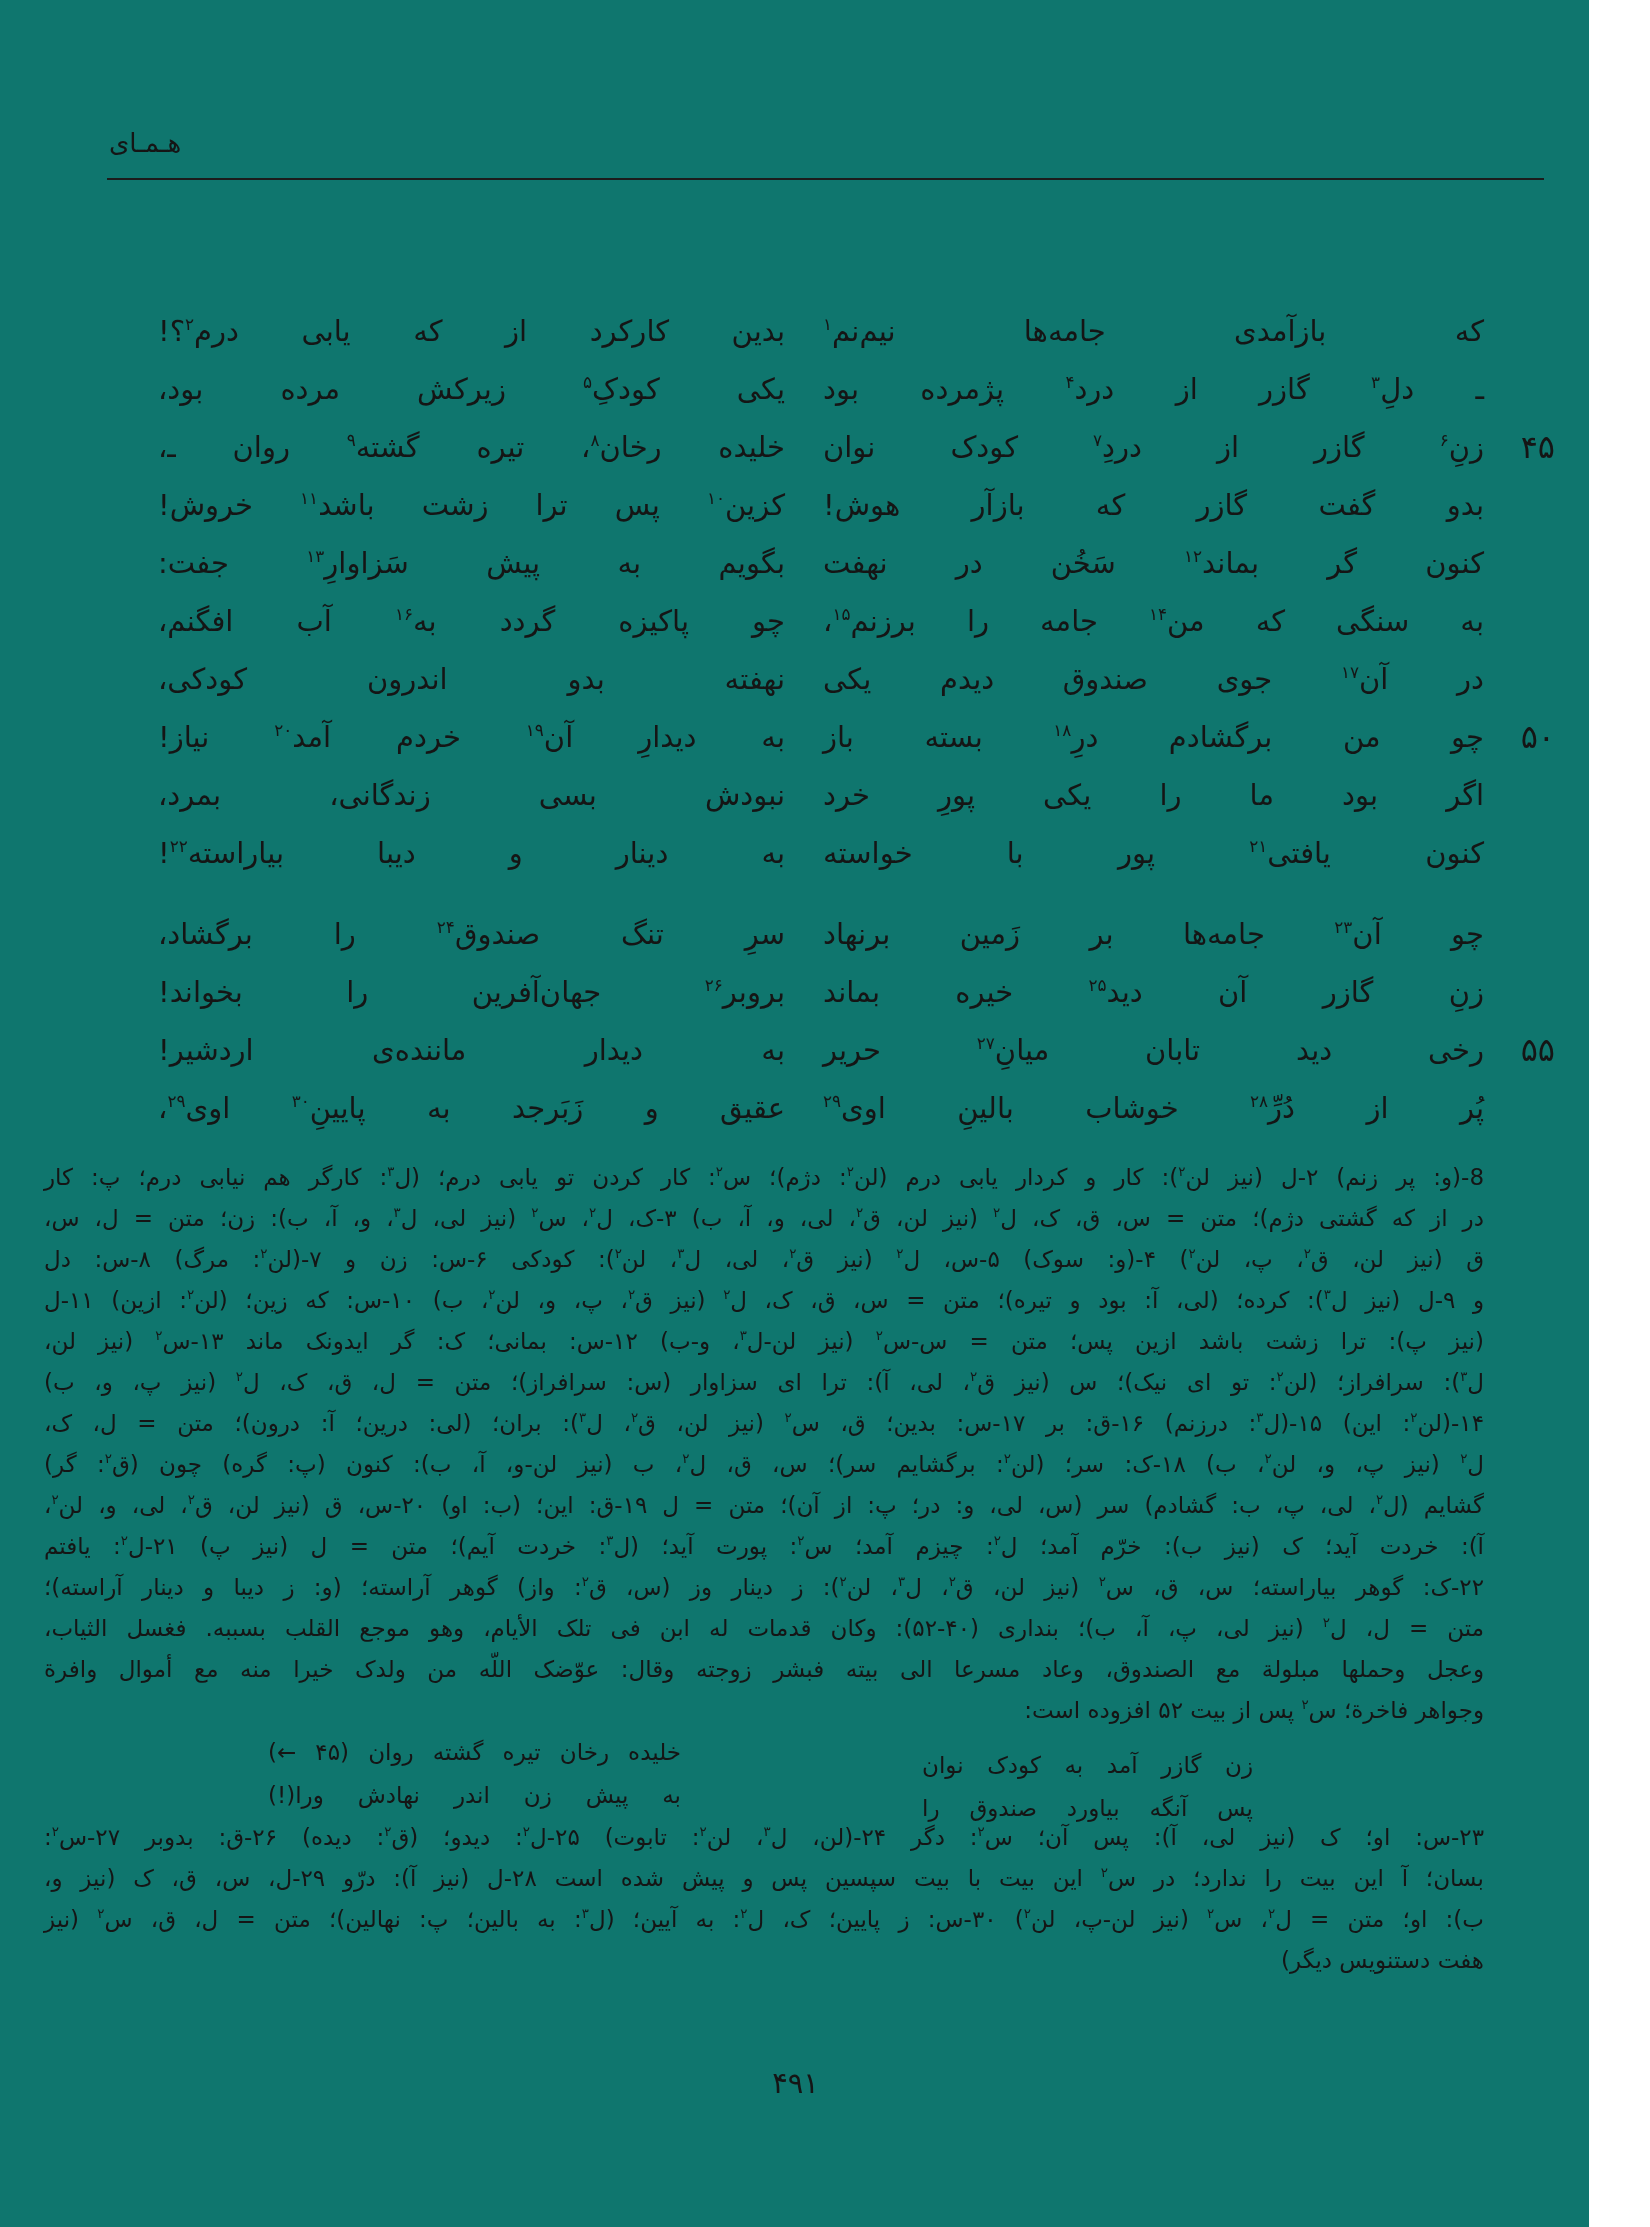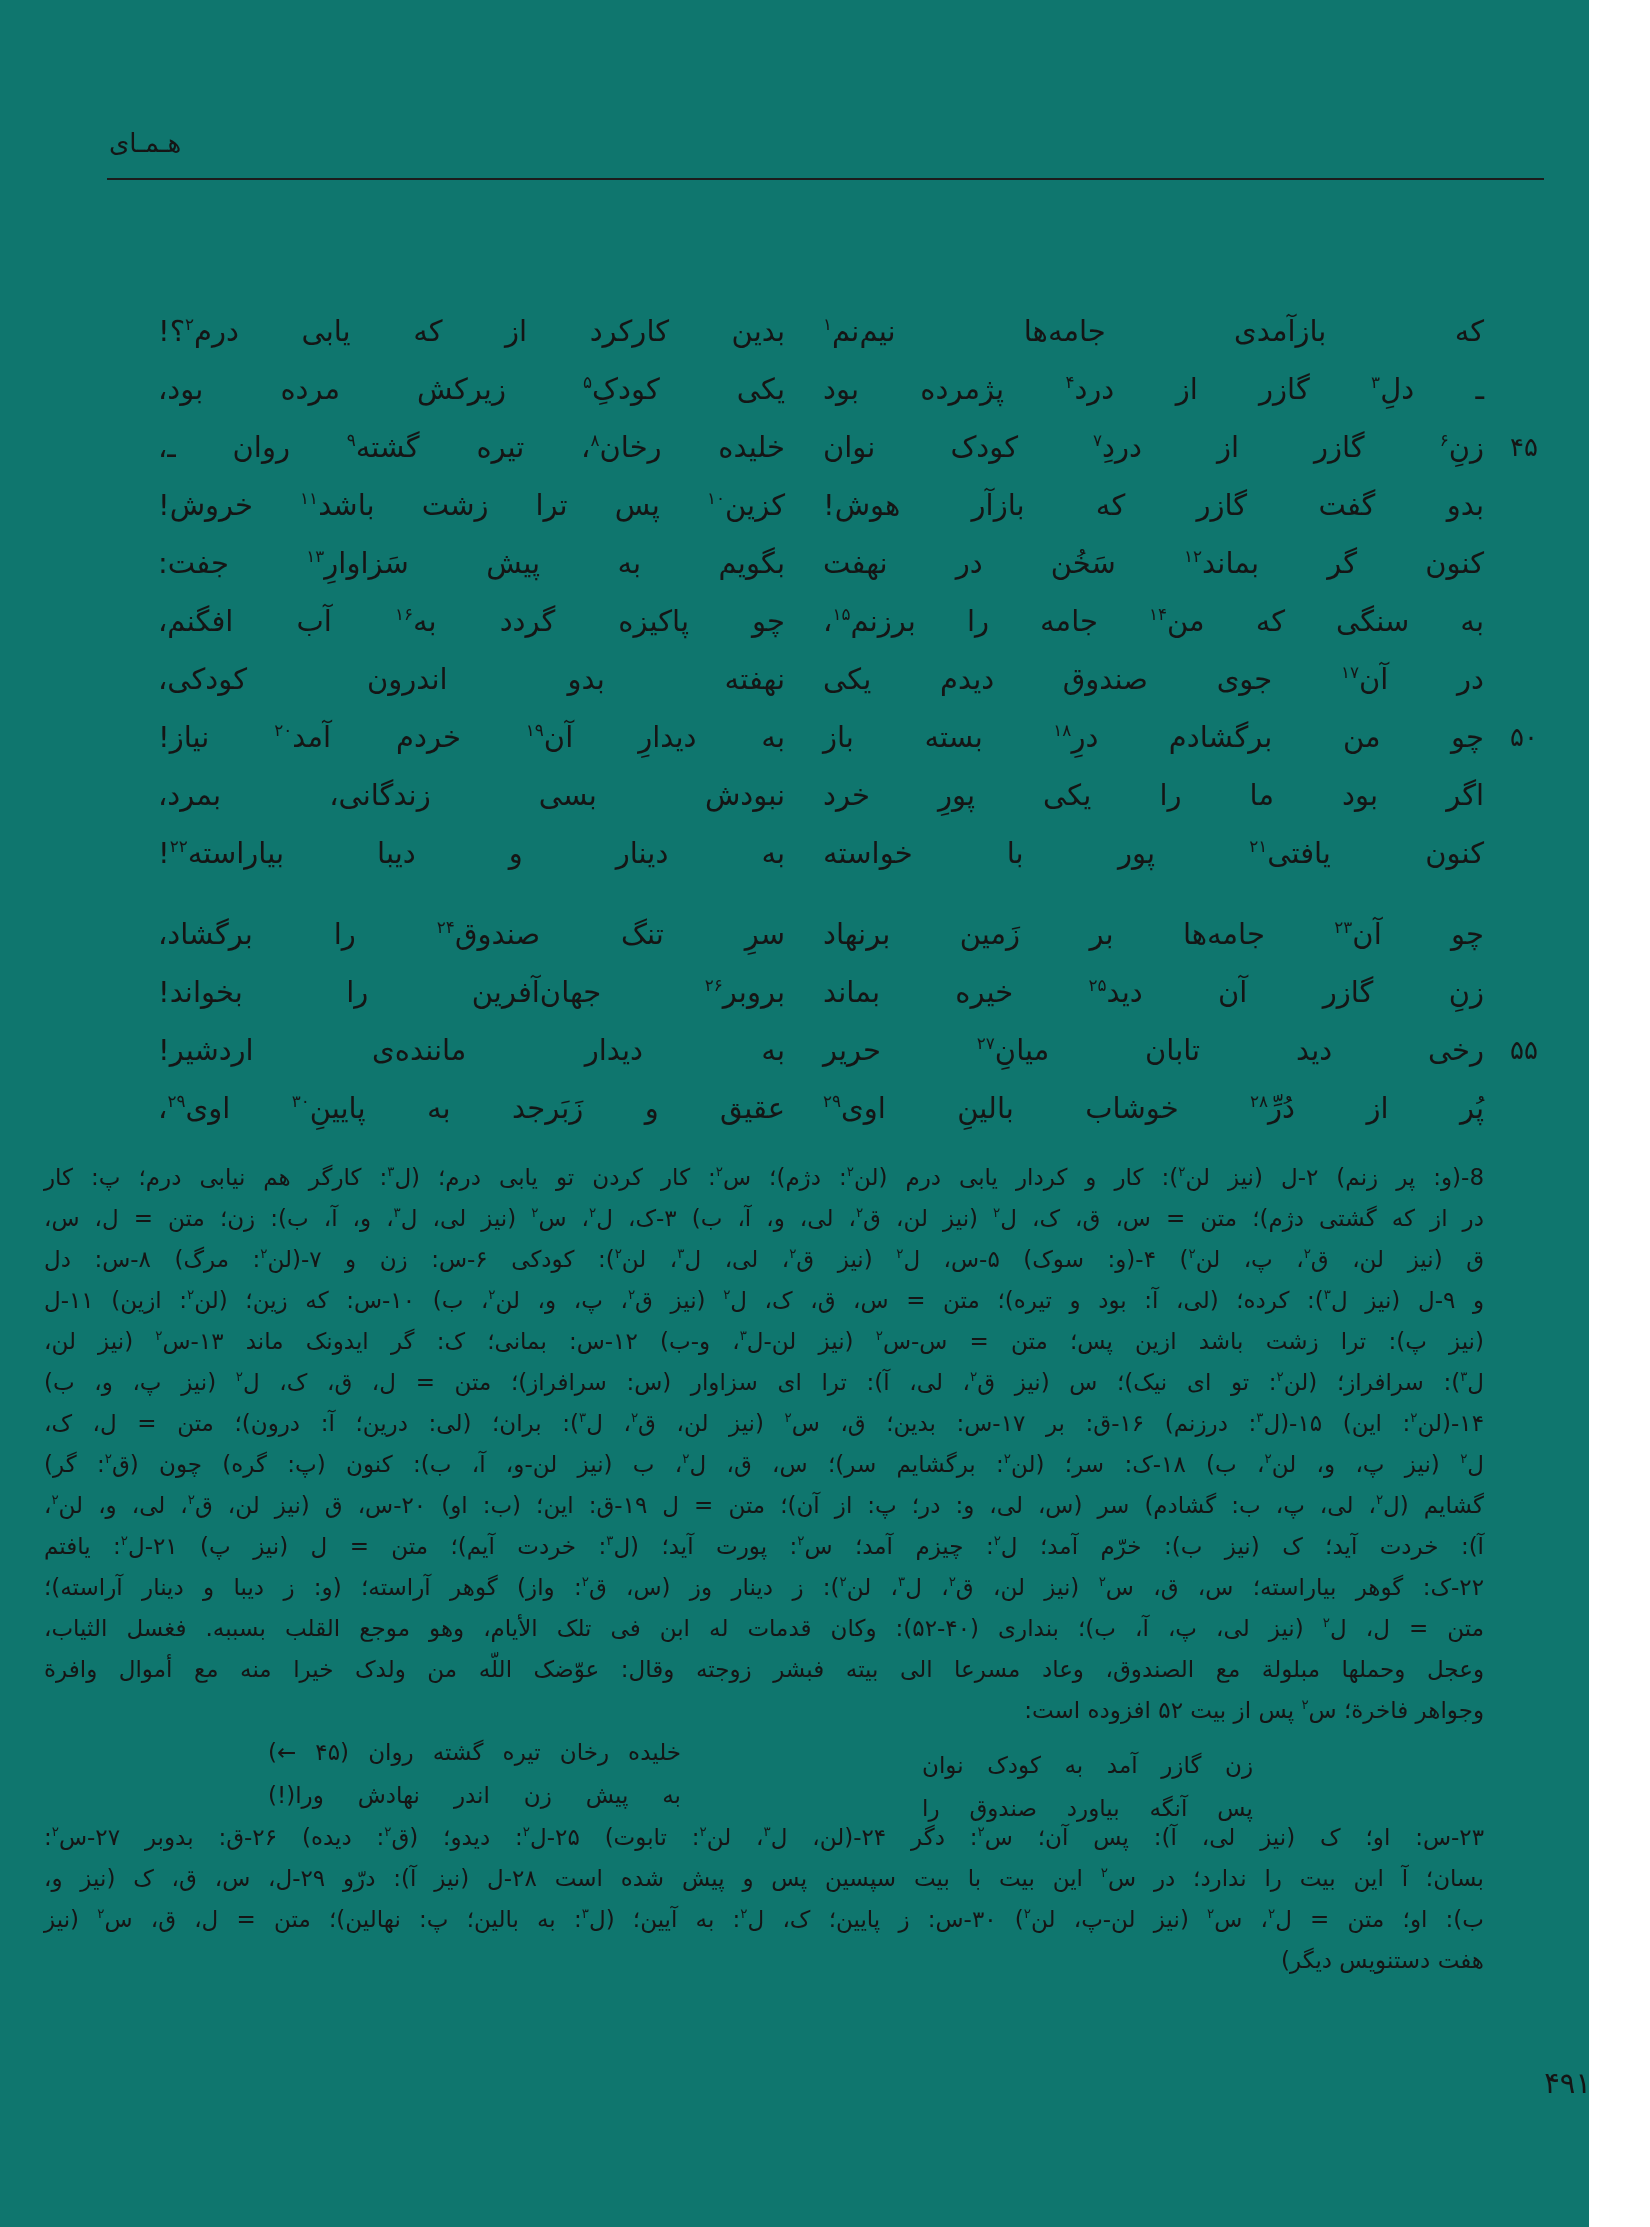--- a/index.html
+++ b/index.html
@@ -27,21 +27,21 @@
   .hemi{
     position:absolute;top:0;
     font-size:29px;line-height:58px;
     text-align:justify;text-align-last:justify;
     direction:rtl;white-space:normal;
   }
   .h-right{right:105px;width:661px;}
   .h-left{left:158px;width:627px;}
   .verse-num{
     position:absolute;top:0;right:34px;width:62px;
-    font-size:26px;line-height:58px;text-align:center;
+    font-size:32px;line-height:58px;text-align:right;
   }
   sup{
     font-size:58%;line-height:0;vertical-align:super;
   }
   .apparatus{
     position:absolute;top:1157px;right:105px;width:1440px;
     direction:rtl;
   }
   .app-line{
     font-size:23px;line-height:41px;height:41px;
@@ -50,21 +50,21 @@
   .app-line.flush{text-align:left;text-align-last:right;}
   .inset-row{position:relative;height:43px;}
   .inset-hemi{
     position:absolute;top:0;font-size:23px;line-height:43px;
     text-align:justify;text-align-last:justify;direction:rtl;
   }
   .inset-right{right:231px;width:331px;margin-top:13px;}
   .inset-left{left:224px;width:413px;}
   .page-number{
     position:absolute;top:2066px;left:0;width:1591px;
-    font-size:29px;
+    text-align:center;font-size:29px;
   }
 </style>
 </head>
 <body>
 
 <div class="page" dir="rtl" lang="fa">
   <div class="running-header">هـمـای</div>
   <div class="header-rule"></div>
   <div class="poem" id="poem">
       <div class="poem-row">

